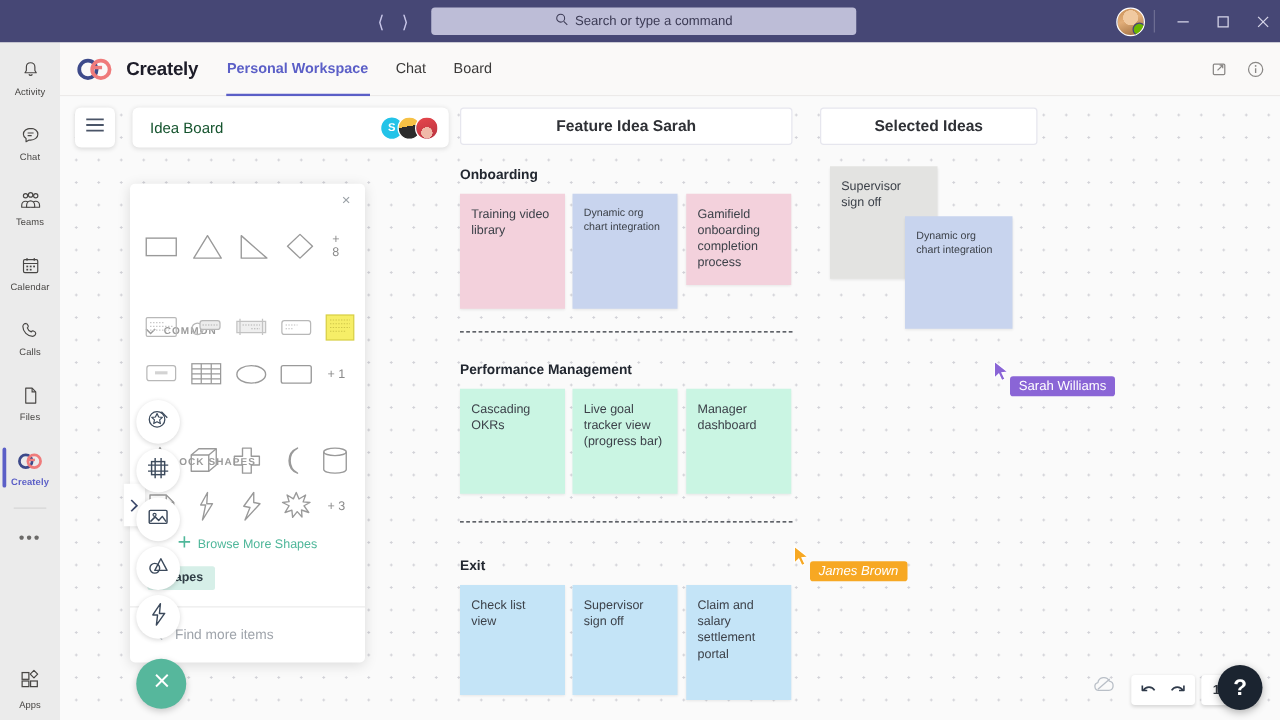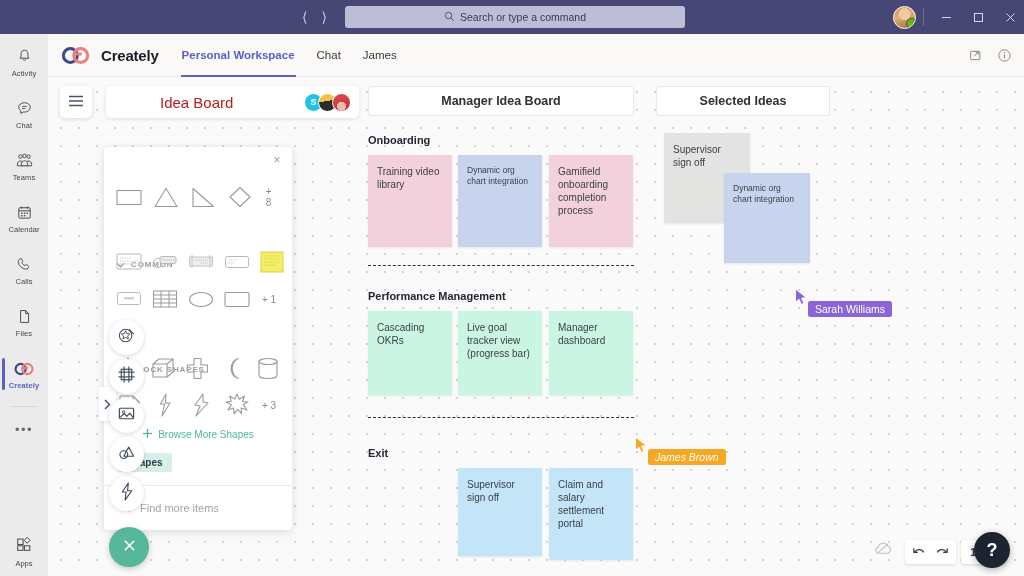--- a/index.html
+++ b/index.html
@@ -118,21 +118,21 @@
   .hamb-btn {
     position: absolute; left: 12px; top: 9px; width: 32px; height: 32px;
     background: #fff; border-radius: 5px; box-shadow: 0 1px 4px rgba(0,0,0,.14);
     display: flex; align-items: center; justify-content: center; cursor: pointer;
   }
   .board-title-bar {
     position: absolute; left: 58px; top: 9px; width: 253px; height: 32px;
     background: #fff; border-radius: 5px; box-shadow: 0 1px 4px rgba(0,0,0,.12);
     display: flex; align-items: center; padding: 0 8px 0 14px;
   }
-  .board-title { font-size: 15px; color: #b91c1c; flex: 1; margin-left: 40px; }
+  .board-title { font-size: 12px; color: #14532d; flex: 1; }
   .avatars { display: flex; }
   .av {
     width: 19px; height: 19px; border-radius: 50%; border: 1.5px solid #fff;
     margin-left: -5px; display: flex; align-items: center; justify-content: center;
     font-size: 9px; color: #fff; font-weight: 600; overflow: hidden;
   }
   .av:first-child { margin-left: 0; }
 
   
   .col-head {
@@ -399,21 +399,21 @@
     <svg width="32" height="19" viewBox="0 0 34 20">
       <circle cx="11" cy="10" r="7.4" fill="none" stroke="#3d4a8a" stroke-width="3.2"></circle>
       <circle cx="22" cy="10" r="7.4" fill="none" stroke="#ef7b7b" stroke-width="3.2"></circle>
       <rect x="14.6" y="7" width="8.4" height="2.9" fill="#ef7b7b"></rect>
     </svg>
   </span>
   <span class="brand-name">Creately</span>
   <div class="appnav">
     <div class="appnav-item active">Personal Workspace</div>
     <div class="appnav-item">Chat</div>
-    <div class="appnav-item">James</div>
+    <div class="appnav-item">Board</div>
   </div>
   <div class="appbar-right">
     <span class="appbar-ic">
       <svg width="15" height="15" viewBox="0 0 18 18">
           <rect x="2" y="4" width="11" height="10" rx="1" fill="none" stroke="#8a8886" stroke-width="1.2"></rect>
           <path d="M6 10l5-5M8 5h3v3" fill="none" stroke="#8a8886" stroke-width="1.2"></path>
         </svg>
     </span>
     <span class="appbar-ic">
       <svg width="15" height="15" viewBox="0 0 18 18">
@@ -439,36 +439,37 @@
 
   <div class="board-title-bar">
     <span class="board-title">Idea Board</span>
     <span class="avatars">
       <span class="av" style="background:#23c3e8;">S</span>
       <span class="av" style="background:linear-gradient(170deg,#f6c145 0 42%,#2b2b2b 42% 100%);"></span>
       <span class="av" style="background:radial-gradient(circle at 50% 72%,#f0b9a8 0 30%,rgba(0,0,0,0) 31%),linear-gradient(160deg,#e8484d 0%,#b7323f 100%);"></span>
     </span>
   </div>
 
-  <div class="col-head" id="col-head-feature">Manager Idea Board</div>
+  <div class="col-head" id="col-head-feature">Feature Idea Sarah</div>
   <div class="col-head" id="col-head-selected">Selected Ideas</div>
 
   <div class="sec-label" style="left:320px; top:57px;">Onboarding</div>
   <div class="note normal" style="left:320px; top:78px; width:84px; height:92px; background:#f3d1dc;">Training video library</div>
   <div class="note small" style="left:410px; top:78px; width:84px; height:92px; background:#c8d4ee;">Dynamic org chart integration</div>
-  <div class="note normal" style="left:501px; top:78px; width:84px; height:92px; background:#f3d1dc;">Gamifield onboarding completion process</div>
+  <div class="note normal" style="left:501px; top:78px; width:84px; height:73px; background:#f3d1dc;">Gamifield onboarding completion process</div>
   <div class="sep" style="left:320px; top:188px; width:266px;"></div>
 
   <div class="sec-label" style="left:320px; top:213px;">Performance Management</div>
   <div class="note normal" style="left:320px; top:234px; width:84px; height:84px; background:#caf5e3;">Cascading OKRs</div>
   <div class="note normal" style="left:410px; top:234px; width:84px; height:84px; background:#caf5e3;">Live goal tracker view (progress bar)</div>
   <div class="note normal" style="left:501px; top:234px; width:84px; height:84px; background:#caf5e3;">Manager dashboard</div>
   <div class="sep" style="left:320px; top:340px; width:266px;"></div>
 
   <div class="sec-label" style="left:320px; top:370px;">Exit</div>
+  <div class="note normal" style="left:320px; top:391px; width:84px; height:88px; background:#c4e4f7;">Check list view</div>
   <div class="note normal" style="left:410px; top:391px; width:84px; height:88px; background:#c4e4f7;">Supervisor sign off</div>
   <div class="note normal" style="left:501px; top:391px; width:84px; height:92px; background:#c4e4f7;">Claim and salary settlement portal</div>
 
   <div class="note normal" style="left:616px; top:56px; width:86px; height:90px; background:#e3e3e1;">Supervisor sign off</div>
   <div class="note small" style="left:676px; top:96px; width:86px; height:90px; background:#c8d4ee;">Dynamic org chart integration</div>
 
   <div class="cursor-wrap" style="left:746px; top:211px;">
     <svg width="15" height="18" viewBox="0 0 15 18">
         <path d="M1.5 1L1.5 14.5 5 11.2 7.4 16.4 10 15.2 7.6 10.2 12.4 9.6z" fill="#8a65d6" stroke="#fff" stroke-width="1"></path>
       </svg>

